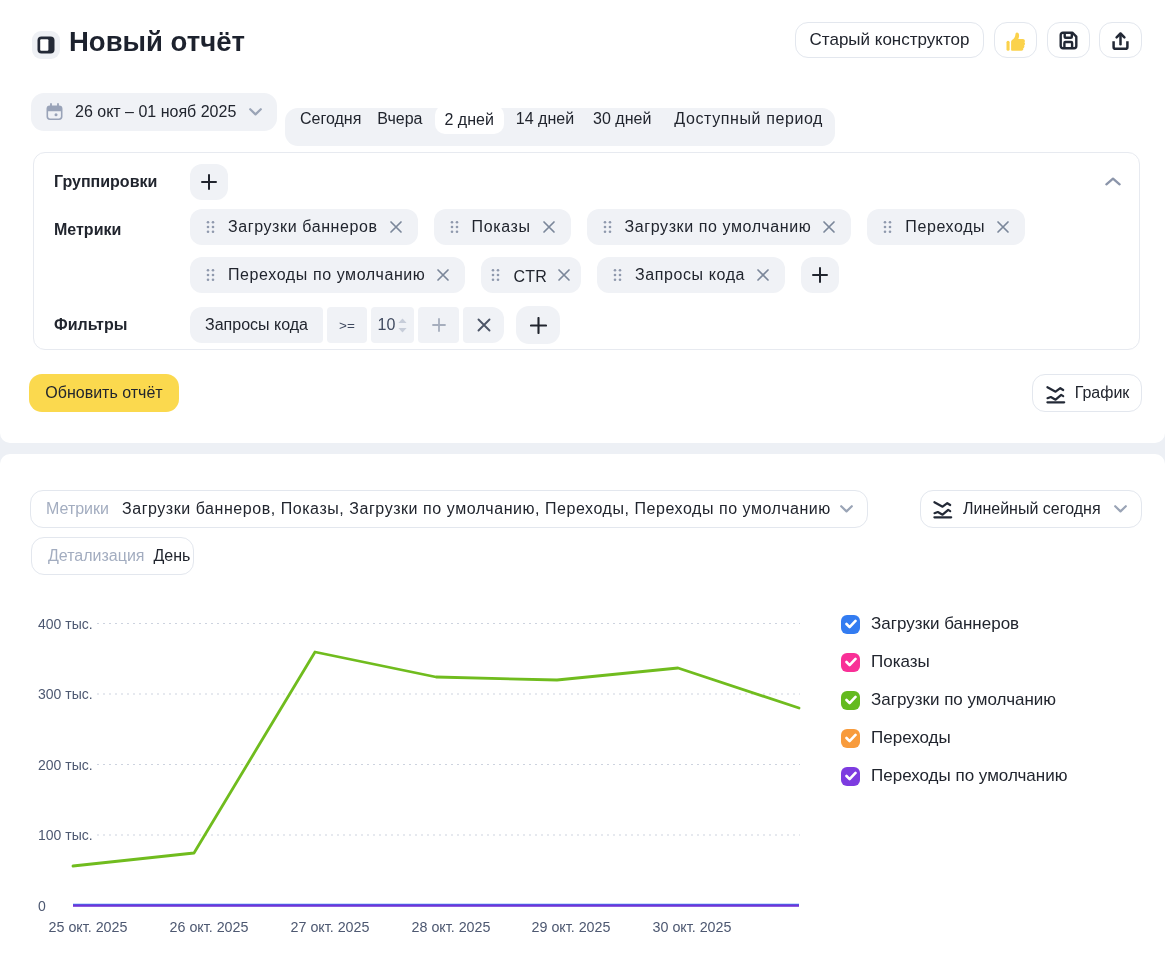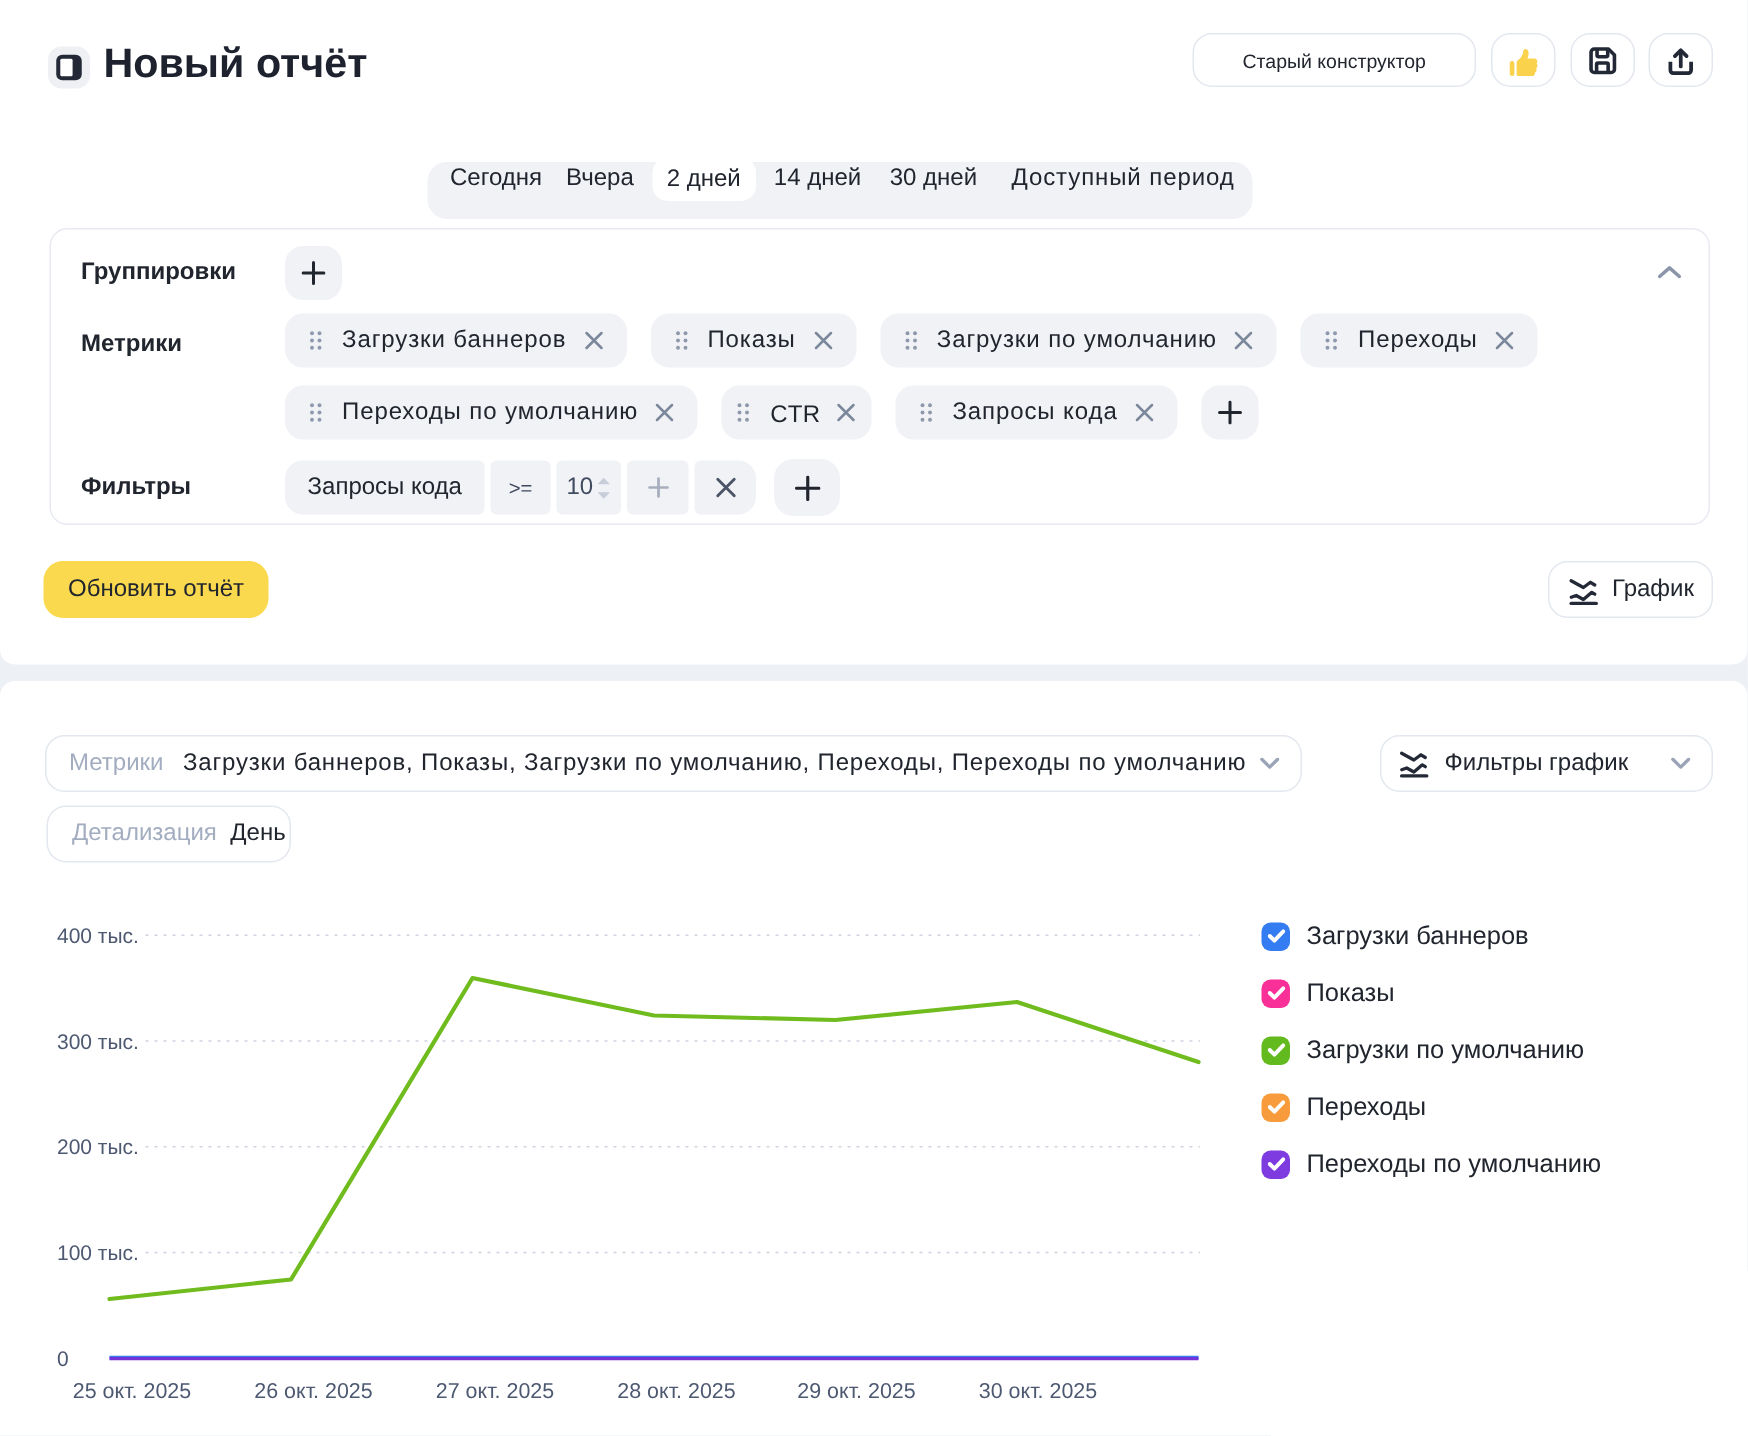--- a/index.html
+++ b/index.html
@@ -1,21 +1,21 @@
 <!DOCTYPE html>
 <html><head><meta charset="utf-8"><style>
 *{margin:0;padding:0;box-sizing:border-box}
 html,body{width:1165px;height:957px;background:#edf0f5;font-family:"Liberation Sans",sans-serif;color:#21252e;overflow:hidden}
 .page{position:relative;width:1165px;height:957px}
 .sec-top{position:absolute;left:0;top:0;width:1165px;height:443px;background:#fff;border-radius:0 0 10px 10px}
 .sec-bot{position:absolute;left:0;top:454px;width:1165px;height:503px;background:#fff;border-radius:10px 10px 0 0}
 .abs{position:absolute}
 .title{font-size:27.5px;font-weight:bold;color:#1d222e;letter-spacing:0px}
 .appicon{width:28px;height:28px;background:#eef0f4;border-radius:9px;display:flex;align-items:center;justify-content:center}
-.ghostbtn{height:38px;border:1px solid #e3e7ee;border-radius:13px;background:#fff;display:flex;align-items:center;justify-content:center;font-size:13px;color:#21252e}
+.ghostbtn{height:38px;border:1px solid #e3e7ee;border-radius:13px;background:#fff;display:flex;align-items:center;justify-content:center;font-size:17px;color:#21252e}
 .iconbtn{width:43px;height:38px;border:1px solid #e3e7ee;border-radius:13px;background:#fff;display:flex;align-items:center;justify-content:center}
 .pill{height:38px;background:#f0f2f6;border-radius:13px;display:flex;align-items:center;font-size:16px;color:#21252e;white-space:nowrap}
 .seg{height:38px;background:#f0f2f6;border-radius:13px;display:flex;align-items:center;font-size:16px;color:#21252e}
 .seg span{padding:0 8px;white-space:nowrap}
 .seg .on{background:#fff;border-radius:10px;height:29px;line-height:29px;margin:0 4px;padding:0 10px}
 .card{border:1px solid #e7eaf0;border-radius:12px;background:#fff}
 .rowlab{font-size:16px;font-weight:bold;color:#21252e}
 .chiprow{display:flex;gap:16px;align-items:center}
 .chip{height:36px;background:#f0f2f6;border-radius:12px;display:flex;align-items:center;padding:0 15px 0 16px;font-size:16px;letter-spacing:.6px;color:#21252e;white-space:nowrap}
 .chip .txt{margin:0 11px 0 13px}
@@ -56,20 +56,32 @@
       </svg>
 </div>
 <div class="abs iconbtn" style="left:1099px;top:22px;height:36px">
 <svg width="21" height="21" viewBox="0 0 21 21" fill="none" stroke="#222835" stroke-width="2.5">
         <path d="M3.6 11.2v5.7a1.9 1.9 0 0 0 1.9 1.9h10a1.9 1.9 0 0 0 1.9-1.9v-5.7"></path>
         <path d="M10.5 14.3V4.1" stroke-linecap="round"></path>
         <path d="M6.6 7.4l3.9-3.9 3.9 3.9" stroke-linecap="round" stroke-linejoin="round"></path>
       </svg>
 </div>
 
+<div class="abs pill" style="left:31px;top:93px;padding:0 15px">
+<svg width="17" height="18" viewBox="0 0 17 18" style="margin-right:12px">
+        <path d="M1.3 8.2V5.8c0-1.4 1.2-2.6 2.6-2.6h9.2c1.4 0 2.6 1.2 2.6 2.6v2.4z" fill="#99a3b8"></path>
+        <rect x="1.3" y="3.2" width="14.4" height="13" rx="2.6" fill="none" stroke="#99a3b8" stroke-width="1.6"></rect>
+        <path d="M5 1v2.6M12 1v2.6" stroke="#99a3b8" stroke-width="1.8" stroke-linecap="round"></path>
+        <circle cx="10" cy="11.8" r="1.5" fill="#99a3b8"></circle>
+      </svg>
+<span>26 окт – 01 нояб 2025</span>
+<svg width="13" height="8" viewBox="0 0 13 8" style="margin-left:13px">
+        <path d="M1.2 1.2 6.5 6.4l5.3-5.2" fill="none" stroke="#9aa4b6" stroke-width="2.2" stroke-linecap="round" stroke-linejoin="round"></path>
+      </svg>
+</div>
 <div class="abs seg" style="left:285px;top:108px;padding:0 3px 16px 7px">
 <span>Сегодня</span>
       <span>Вчера</span>
       <span class="on">2 дней</span>
       <span>14 дней</span>
       <span style="padding-left:11px">30 дней</span>
       <span style="padding:0 9px 0 15px;letter-spacing:.6px">Доступный период</span>
 </div>
 
 <div class="abs card" style="left:33px;top:152px;width:1107px;height:198px"></div>
@@ -246,21 +258,21 @@
 <svg width="13" height="8" viewBox="0 0 13 8" style="margin-left:auto">
         <path d="M1.2 1.2 6.5 6.4l5.3-5.2" fill="none" stroke="#9aa4b6" stroke-width="2.2" stroke-linecap="round" stroke-linejoin="round"></path>
       </svg>
 </div>
 <div class="abs sel" style="left:920px;top:490px;width:222px;padding:0 14px 0 11px">
 <svg width="21" height="22" viewBox="0 0 21 22" fill="none" stroke="#232936" stroke-width="2.2" stroke-linecap="round" stroke-linejoin="round" style="margin-right:10px;margin-top:-2px">
         <path d="M2.4 5.2 10.6 9.7 15.3 6.2 18.2 8"></path>
         <path d="M2.5 16.2 5.8 15 10.6 17.7 16.2 12.9 18.2 14.1"></path>
         <path d="M2.4 20.3h16.8"></path>
       </svg>
-<span>Фильтры график</span>
+<span>Линейный сегодня</span>
 <svg width="13" height="8" viewBox="0 0 13 8" style="margin-left:auto">
         <path d="M1.2 1.2 6.5 6.4l5.3-5.2" fill="none" stroke="#9aa4b6" stroke-width="2.2" stroke-linecap="round" stroke-linejoin="round"></path>
       </svg>
 </div>
 <div class="abs sel" style="left:31px;top:537px;width:163px;padding:0 15px 0 16px">
 <span class="lab">Детализация</span>
 <span style="margin-left:9px">День</span>
 <svg width="13" height="8" viewBox="0 0 13 8" style="margin-left:auto">
         <path d="M1.2 1.2 6.5 6.4l5.3-5.2" fill="none" stroke="#9aa4b6" stroke-width="2.2" stroke-linecap="round" stroke-linejoin="round"></path>
       </svg>

